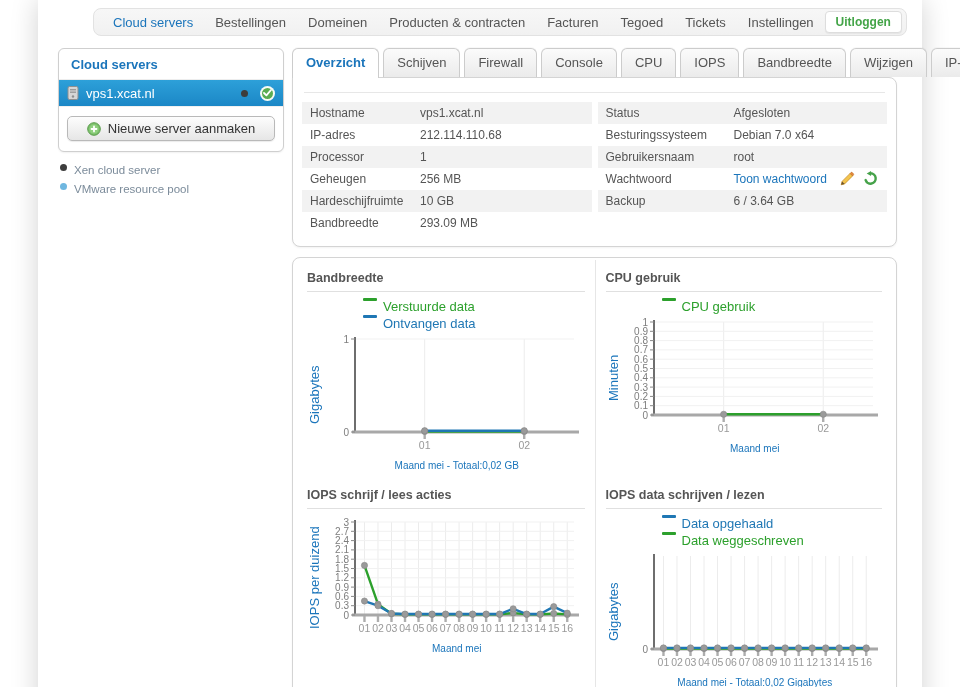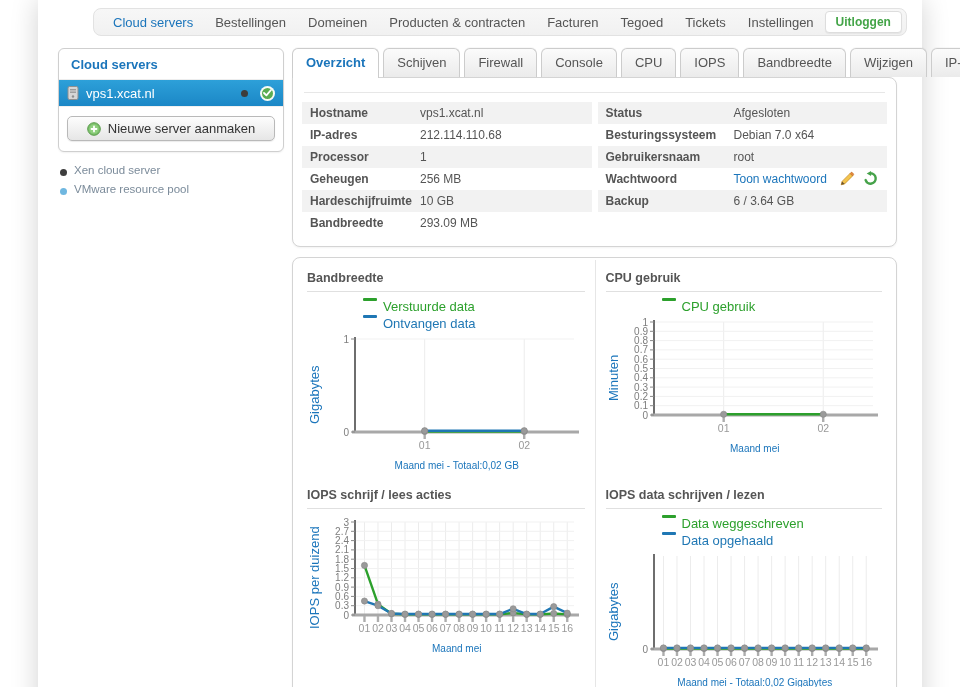--- a/index.html
+++ b/index.html
@@ -96,21 +96,21 @@
     border-radius: 5px;
     padding: 4px 8px;
     font-size: 13px;
     color: #333;
     display: flex; align-items: center; justify-content: center; gap: 7px;
     cursor: pointer;
     box-shadow: 0 1px 1px rgba(0,0,0,0.08);
   }
   .side-legend { margin: 12px 4px 0 2px; }
   .side-legend-item {
-    display: flex; align-items: flex-end; gap: 7px;
+    display: flex; align-items: flex-start; gap: 7px;
     font-size: 11.5px; color: #7b8b9a; margin-bottom: 7px;
   }
   .side-bullet { width: 7px; height: 7px; border-radius: 50%; flex: 0 0 7px; }
   
   .tabs { display: flex; gap: 4px; position: relative; z-index: 2; }
   .tab {
     font-size: 13px;
     color: #555;
     background: linear-gradient(#fbfbfb,#ebebeb);
     border: 1px solid #ccc;
@@ -138,21 +138,21 @@
   .overview-panel { border-top-left-radius: 0; padding: 8px 9px 12px; position: relative; z-index:1; }
   .inner-rule { border-top: 1px solid #e7e7e7; margin: 6px 2px 9px; }
   .dtables { display: flex; gap: 6px; }
   .dtable { flex: 1; min-width: 0; }
   .drow {
     display: flex; align-items: center;
     height: 22px; padding: 0 8px;
     font-size: 12px;
   }
   .drow:nth-child(odd) { background: #f2f2f2; }
-  .dlabel { font-weight: bold; color: #555; flex: 0 0 110px; }
+  .dlabel { font-weight: normal; color: #555; flex: 0 0 110px; }
   .dtable.right .dlabel { flex: 0 0 128px; }
   .dvalue { color: #555; white-space: nowrap; }
   .dvalue a { color: #1b75bb; text-decoration: none; }
   .flexspace { flex: 1; }
   .row-icon { width: 16px; height: 16px; margin-left: 8px; cursor: pointer; display: inline-flex; }
   
   .charts-panel { margin-top: 10px; padding: 2px 4px 8px; }
   #charts-grid { display: grid; grid-template-columns: 1fr 1fr; }
   .chart-cell { padding: 2px 10px 6px; overflow: hidden; }
   .chart-cell.col2 { border-left: 1px solid #e6e6e6; }
@@ -553,26 +553,26 @@
                   <circle cx="228.72222222222223" cy="91.63" r="3.1" fill="#9a9a9a" stroke="#878787" stroke-width="0.6"></circle>
                   <circle cx="242.24074074074073" cy="98.14" r="3.1" fill="#9a9a9a" stroke="#878787" stroke-width="0.6"></circle>
                 </svg>
               </div>
               <div class="chart-xlabel">Maand mei</div>
             </div>
             <div class="chart-cell col2">
               <div class="chart-title">IOPS data schrijven / lezen</div>
               <div class="chart-legend">
                 <div class="chart-legend-item">
+                  <span class="legend-dash" style="background: rgb(31, 119, 180);"></span>
+                  <span style="color: rgb(31, 119, 180);">Data opgehaald</span>
+                </div>
+                <div class="chart-legend-item">
                   <span class="legend-dash" style="background: rgb(44, 160, 44);"></span>
                   <span style="color: rgb(44, 160, 44);">Data weggeschreven</span>
-                </div>
-                <div class="chart-legend-item">
-                  <span class="legend-dash" style="background: rgb(31, 119, 180);"></span>
-                  <span style="color: rgb(31, 119, 180);">Data opgehaald</span>
                 </div>
               </div>
               <div class="chart-body">
                 <span class="chart-ylabel">Gigabytes</span>
                 <svg viewBox="0 0 256 126" width="256" height="126">
                   <line x1="39.46296296296296" y1="7" x2="39.46296296296296" y2="100" stroke="#ececec" stroke-width="1"></line>
                   <line x1="52.98148148148148" y1="7" x2="52.98148148148148" y2="100" stroke="#ececec" stroke-width="1"></line>
                   <line x1="66.5" y1="7" x2="66.5" y2="100" stroke="#ececec" stroke-width="1"></line>
                   <line x1="80.01851851851853" y1="7" x2="80.01851851851853" y2="100" stroke="#ececec" stroke-width="1"></line>
                   <line x1="93.53703703703704" y1="7" x2="93.53703703703704" y2="100" stroke="#ececec" stroke-width="1"></line>

